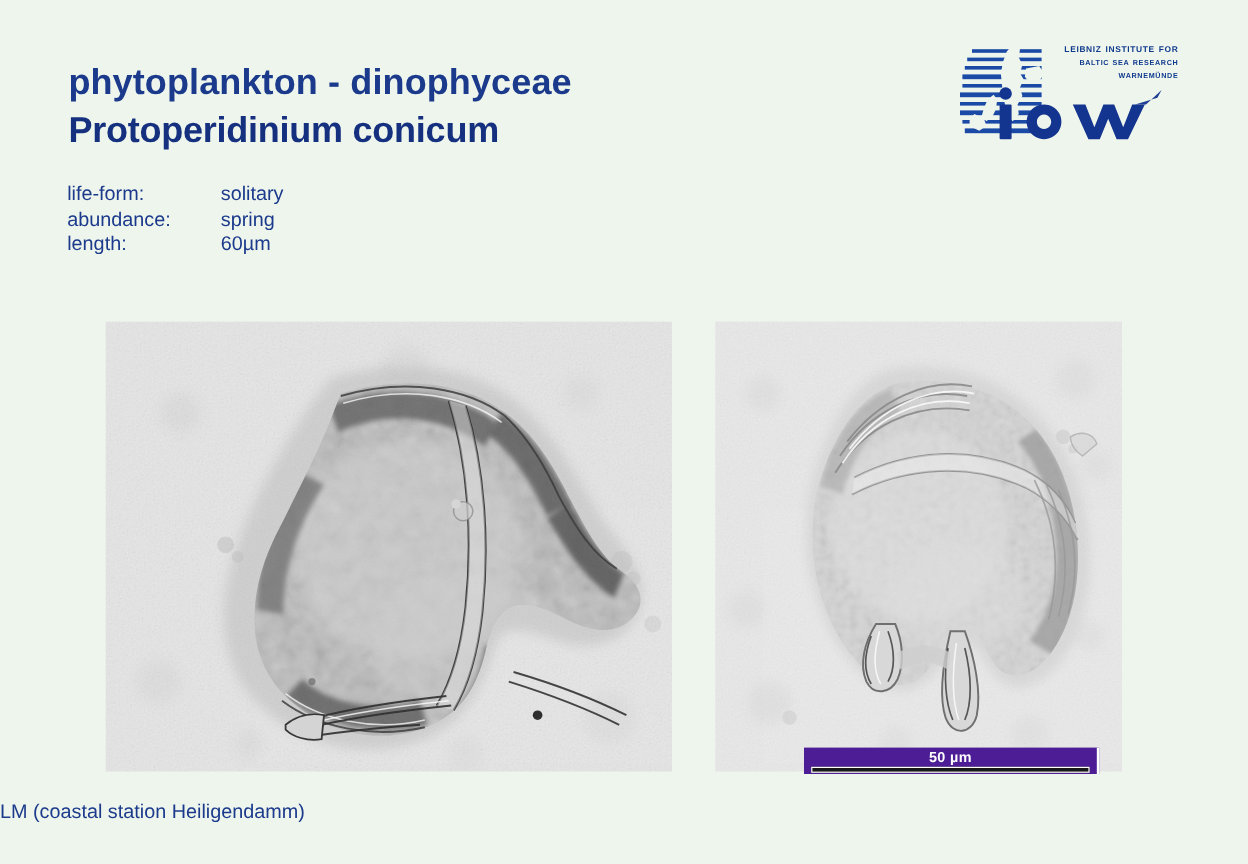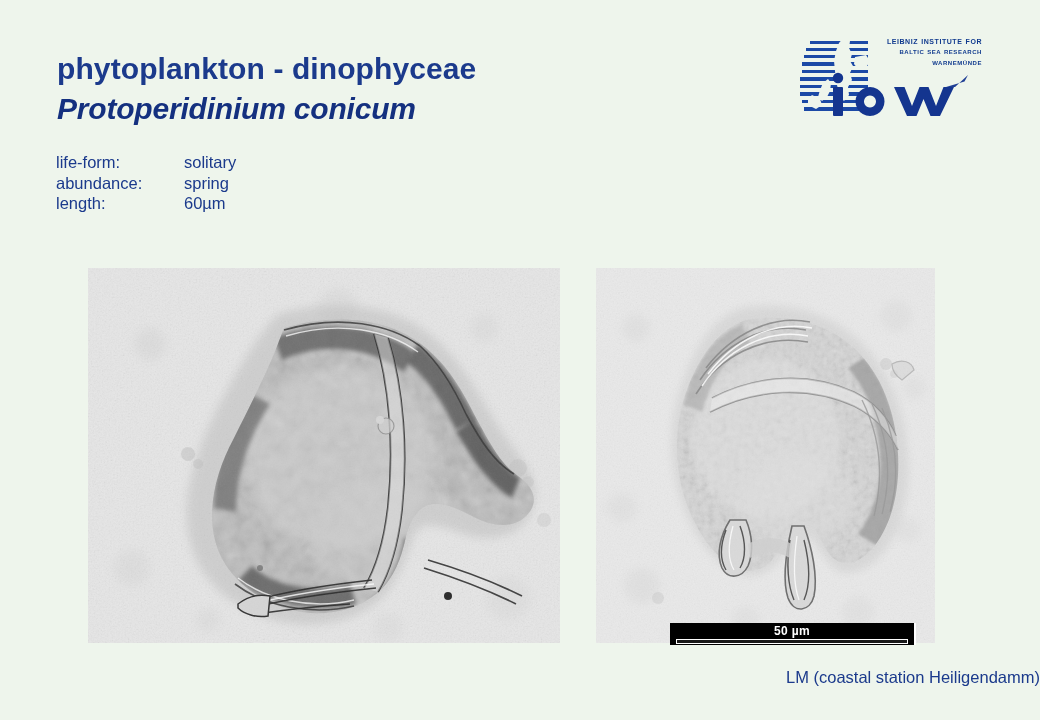--- a/index.html
+++ b/index.html
@@ -28,21 +28,20 @@
   }
   #species-name {
     position: absolute;
     left: 57px;
     top: 92px;
     font-size: 30px;
     font-weight: 700;
     color: #14307f;
     letter-spacing: -0.2px;
     white-space: nowrap;
-    font-style: italic;
   }
 
   
   #meta-table {
     position: absolute;
     left: 56px;
     top: 152px;
     border-collapse: collapse;
     color: #1b3a8c;
     font-size: 16.5px;
@@ -117,21 +116,21 @@
     height: 100%;
   }
 
   
   #scale-bar {
     position: absolute;
     left: 670px;
     top: 623px;
     width: 246px;
     height: 22px;
-    background: #000000;
+    background: #4c1d95;
     border-right: 2px solid #ffffff;
     box-sizing: border-box;
   }
   #scale-bar-label {
     position: absolute;
     top: 1px;
     left: 0;
     right: 0;
     text-align: center;
     color: #ffffff;
@@ -150,21 +149,21 @@
     box-sizing: border-box;
     background: #191919;
   }
 
   
   #caption {
     position: absolute;
     left: 0;
     top: 668px;
     width: 1040px;
-    text-align: right;
+    text-align: left;
     color: #1b3a8c;
     font-size: 16.5px;
   }
 </style>
 </head>
 <body>
 
 <div id="slide-title">phytoplankton - dinophyceae</div>
 
 <div id="species-name">Protoperidinium conicum</div>

